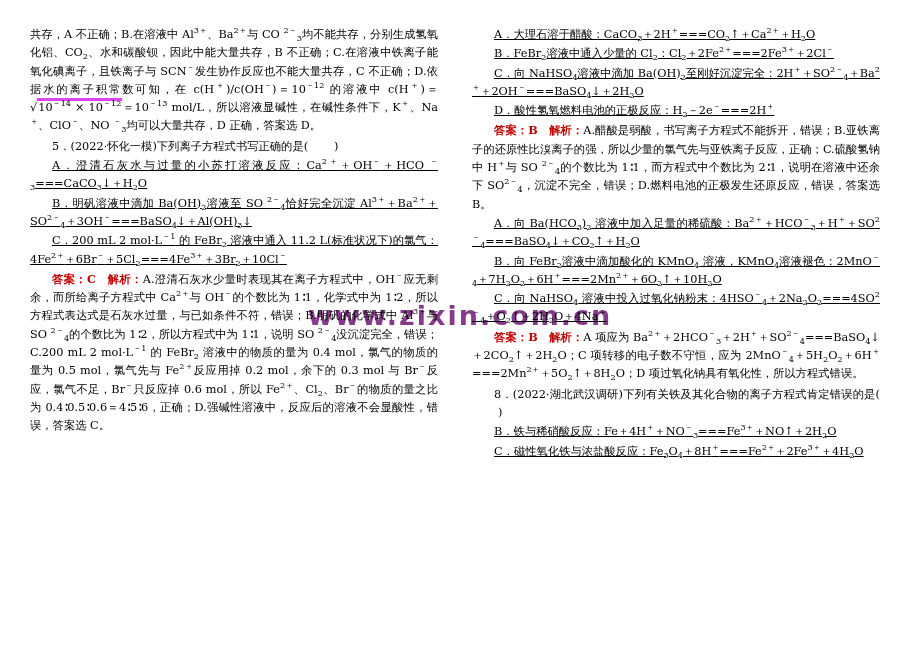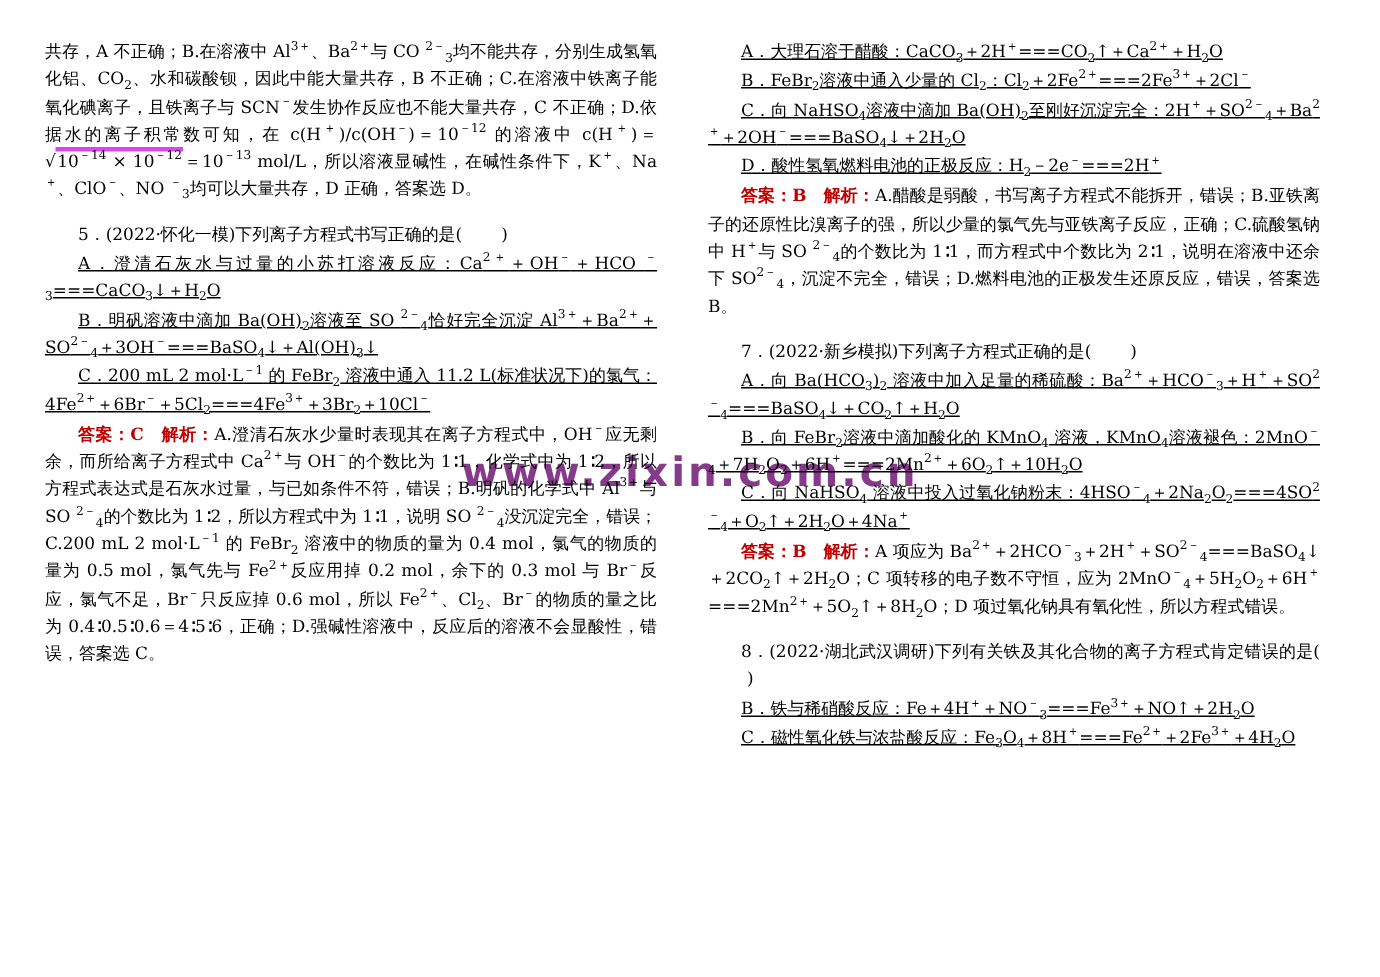--- a/index.html
+++ b/index.html
@@ -50,21 +50,21 @@
     line-height: 1.62;
   }
   .p {
     margin: 0 0 1px 0;
     text-align: justify;
     text-justify: inter-ideograph;
   }
   .ind1 { text-indent: 0; }
   .q-head {
     text-indent: 22px;
-    margin-top: 12px;
+    margin-top: 2px;
   }
   .ans {
     color: #c00000;
     font-weight: bold;
   }
   .ansline {
     text-indent: 22px;
   }
   .opt {
     text-indent: 22px;
@@ -132,23 +132,20 @@
         C．向 NaHSO<sub>4</sub>溶液中滴加 Ba(OH)<sub>2</sub>至刚好沉淀完全：2H<sup>＋</sup>＋SO<sup>2－</sup><sub>4</sub>＋Ba<sup>2＋</sup>＋2OH<sup>－</sup>===BaSO<sub>4</sub>↓＋2H<sub>2</sub>O
       </p>
       <p class="p opt">
         D．酸性氢氧燃料电池的正极反应：H<sub>2</sub>－2e<sup>－</sup>===2H<sup>＋</sup>
       </p>
 
       <p class="p ansline">
         <span class="ans">答案：B　解析：</span>A.醋酸是弱酸，书写离子方程式不能拆开，错误；B.亚铁离子的还原性比溴离子的强，所以少量的氯气先与亚铁离子反应，正确；C.硫酸氢钠中 H<sup>＋</sup>与 SO <sup>2－</sup><sub>4</sub>的个数比为 1∶1，而方程式中个数比为 2∶1，说明在溶液中还余下 SO<sup>2－</sup><sub>4</sub>，沉淀不完全，错误；D.燃料电池的正极发生还原反应，错误，答案选 B。
       </p>
 
-      <p class="p q-head">
-        7．(2022·新乡模拟)下列离子方程式正确的是(<span class="blank"></span>)
-      </p>
       <p class="p opt">
         A．向 Ba(HCO<sub>3</sub>)<sub>2</sub> 溶液中加入足量的稀硫酸：Ba<sup>2＋</sup>＋HCO<sup>－</sup><sub>3</sub>＋H<sup>＋</sup>＋SO<sup>2－</sup><sub>4</sub>===BaSO<sub>4</sub>↓＋CO<sub>2</sub>↑＋H<sub>2</sub>O
       </p>
       <p class="p opt">
         B．向 FeBr<sub>2</sub>溶液中滴加酸化的 KMnO<sub>4</sub> 溶液，KMnO<sub>4</sub>溶液褪色：2MnO<sup>－</sup><sub>4</sub>＋7H<sub>2</sub>O<sub>2</sub>＋6H<sup>＋</sup>===2Mn<sup>2＋</sup>＋6O<sub>2</sub>↑＋10H<sub>2</sub>O
       </p>
       <p class="p opt">
         C．向 NaHSO<sub>4</sub> 溶液中投入过氧化钠粉末：4HSO<sup>－</sup><sub>4</sub>＋2Na<sub>2</sub>O<sub>2</sub>===4SO<sup>2－</sup><sub>4</sub>＋O<sub>2</sub>↑＋2H<sub>2</sub>O＋4Na<sup>＋</sup>
       </p>
 

